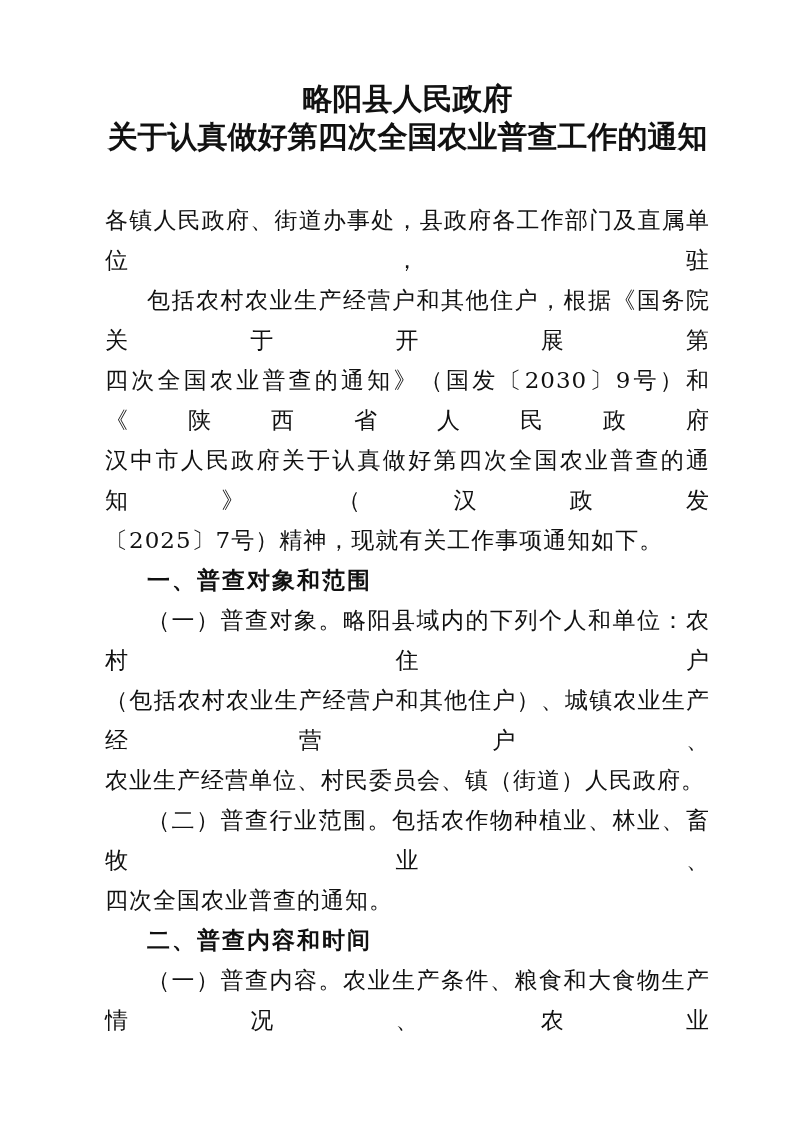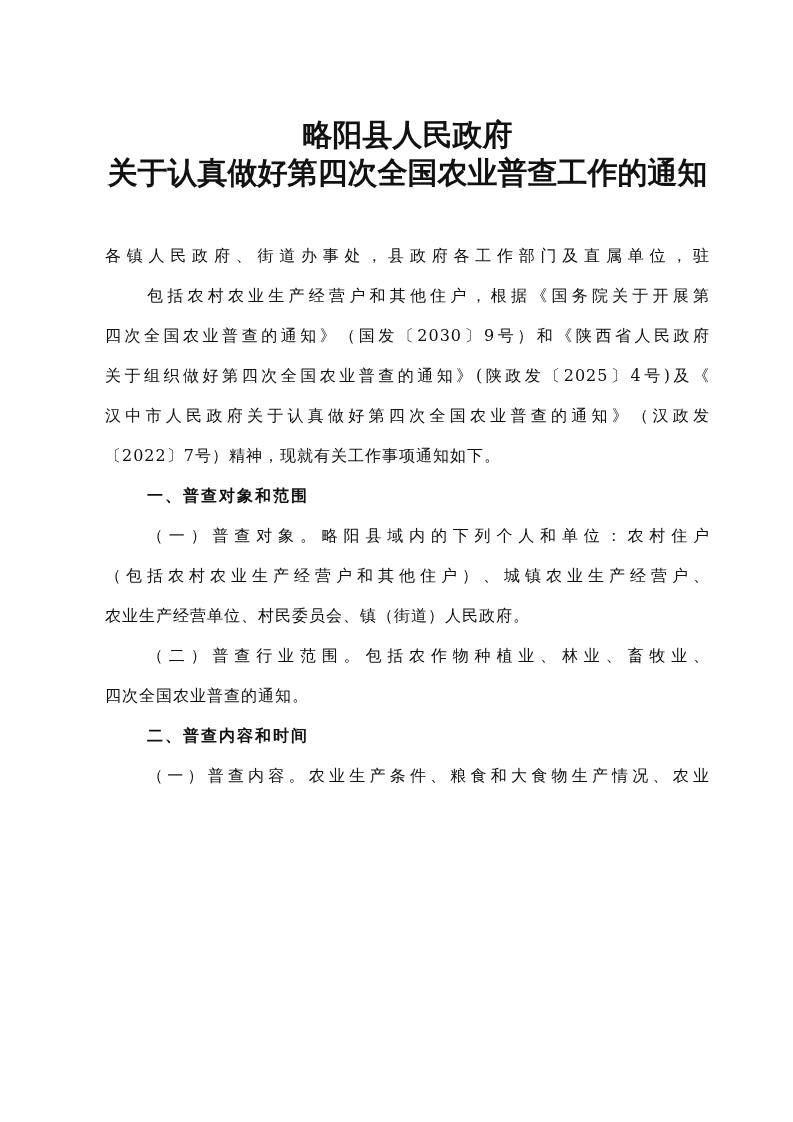--- a/index.html
+++ b/index.html
@@ -9,41 +9,41 @@
   }
   .page {
     position: relative;
     width: 793px;
     height: 1122px;
     background: #ffffff;
     color: #111111;
     overflow: hidden;
   }
   .title-block {
-    padding-top: 116px;
+    padding-top: 80px;
     width: 605px;
     margin-left: 105px;
   }
   .title-line {
     font-family: "DejaVu Serif", "Liberation Serif", serif;
     font-weight: bold;
     font-size: 30px;
     line-height: 38px;
     text-align: center;
     letter-spacing: 0px;
     white-space: nowrap;
   }
   .body-block {
     width: 605px;
     margin-left: 105px;
     margin-top: 44px;
   }
   .line {
     font-family: "DejaVu Serif", "Liberation Serif", serif;
-    font-size: 16px;
+    font-size: 23px;
     line-height: 40px;
     letter-spacing: 1px;
     text-align: justify;
     text-align-last: left;
     text-justify: inter-character;
   }
   .line.justify {
     text-align-last: justify;
   }
   .line.indent {
@@ -60,23 +60,22 @@
 
 <div class="page">
   <div class="title-block">
     <div class="title-line">略阳县人民政府</div>
     <div class="title-line">关于认真做好第四次全国农业普查工作的通知</div>
   </div>
   <div class="body-block" id="body-lines">
       <div class="line justify">各镇人民政府、街道办事处，县政府各工作部门及直属单位，驻</div>
       <div class="line indent justify">包括农村农业生产经营户和其他住户，根据《国务院关于开展第</div>
       <div class="line justify">四次全国农业普查的通知》（国发〔2030〕9号）和《陕西省人民政府</div>
-      <div class="line justify">关于组织做好第四次全国农业普查的通知》(陕政发〔2025〕4号)及《</div>
       <div class="line justify">汉中市人民政府关于认真做好第四次全国农业普查的通知》（汉政发</div>
-      <div class="line">〔2022〕7号）精神，现就有关工作事项通知如下。</div>
+      <div class="line">〔2025〕7号）精神，现就有关工作事项通知如下。</div>
       <div class="line indent bold">一、普查对象和范围</div>
       <div class="line indent justify">（一）普查对象。略阳县域内的下列个人和单位：农村住户</div>
       <div class="line justify">（包括农村农业生产经营户和其他住户）、城镇农业生产经营户、</div>
       <div class="line">农业生产经营单位、村民委员会、镇（街道）人民政府。</div>
       <div class="line indent justify">（二）普查行业范围。包括农作物种植业、林业、畜牧业、</div>
       <div class="line">四次全国农业普查的通知。</div>
       <div class="line indent bold">二、普查内容和时间</div>
       <div class="line indent justify">（一）普查内容。农业生产条件、粮食和大食物生产情况、农业</div>
     </div>
 </div>

